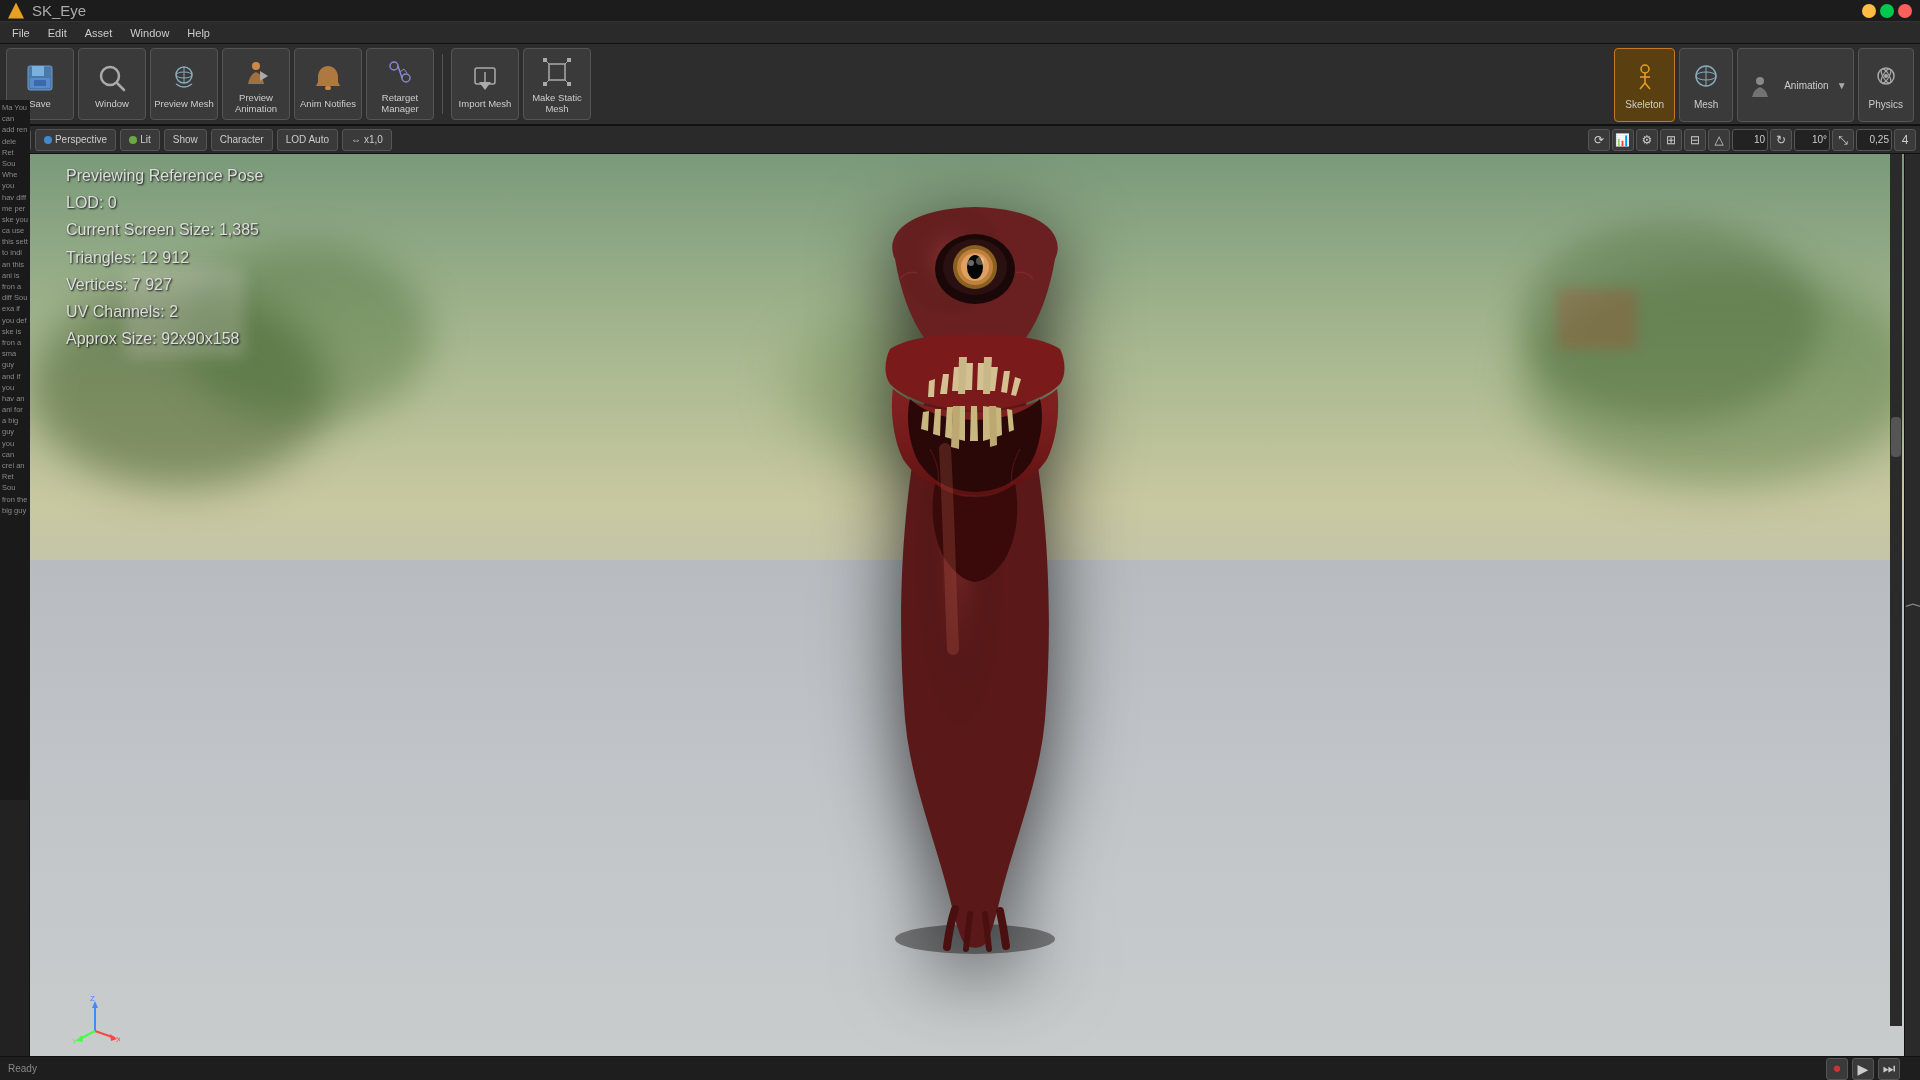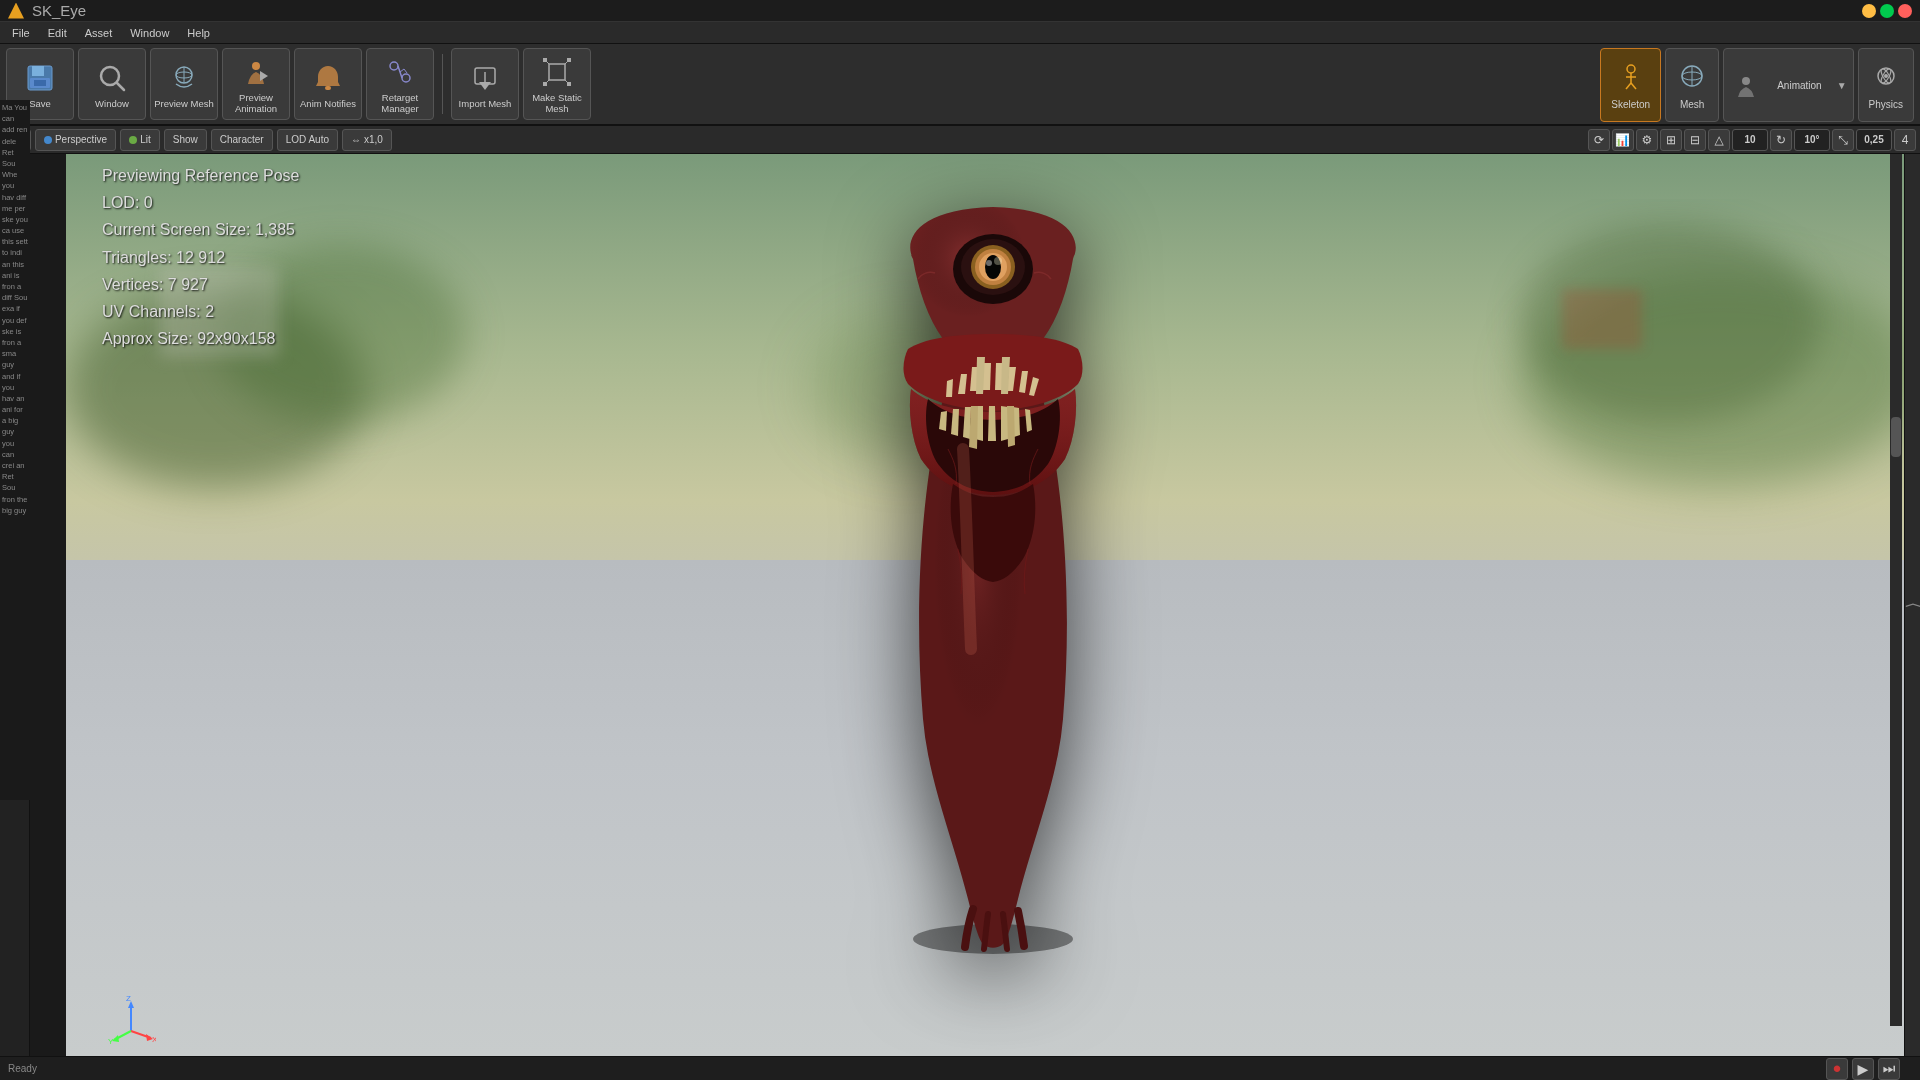--- a/index.html
+++ b/index.html
@@ -188,30 +188,28 @@
       font-size: 12px;
       color: #ccc;
     }
     .vrc-input {
       width: 36px; height: 22px;
       background: #222;
       border: 1px solid #555;
       border-radius: 3px;
       color: #ccc;
       font-size: 10px;
-      text-align: center;
+      text-align: right;
       padding: 0 2px;
-      font-weight: bold;
     }
 
     
     #main-area {
       display: flex;
       height: calc(1080px - 22px - 22px - 82px - 28px - 24px);
-      gap: 36px;
     }
 
     
     #left-panel {
       width: 30px;
       background: #222;
       border-right: 1px solid #111;
       display: flex;
       flex-direction: column;
       padding: 4px 2px;
@@ -532,21 +530,21 @@
       <div class="rt-icon">
         <svg width="30" height="30" viewBox="0 0 30 30">
           <circle cx="15" cy="15" r="10" fill="none" stroke="#8ab" stroke-width="1.5"></circle>
           <ellipse cx="15" cy="15" rx="10" ry="4" fill="none" stroke="#8ab" stroke-width="1"></ellipse>
           <line x1="15" y1="5" x2="15" y2="25" stroke="#8ab" stroke-width="1"></line>
         </svg>
       </div>
       <span>Mesh</span>
     </div>
 
-    <div class="rt-btn" style="flex-direction: row; gap: 15px; padding: 4px 6px;">
+    <div class="rt-btn" style="flex-direction: row; gap: 8px; padding: 4px 6px;">
       <div class="rt-icon">
         <svg width="28" height="28" viewBox="0 0 28 28">
           <circle cx="14" cy="10" r="4" fill="#aaa" opacity="0.7"></circle>
           <path d="M6 26 Q8 18 14 16 Q20 18 22 26" fill="#aaa" opacity="0.5"></path>
         </svg>
       </div>
       <span>Animation</span>
       <span style="color:#aaa; font-size:10px;">▼</span>
     </div>
 

